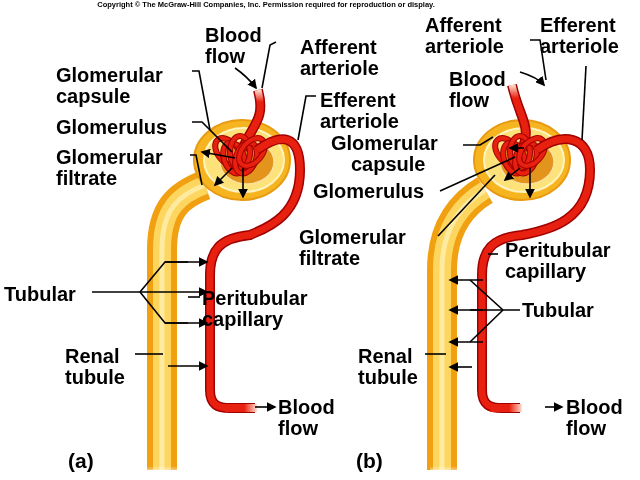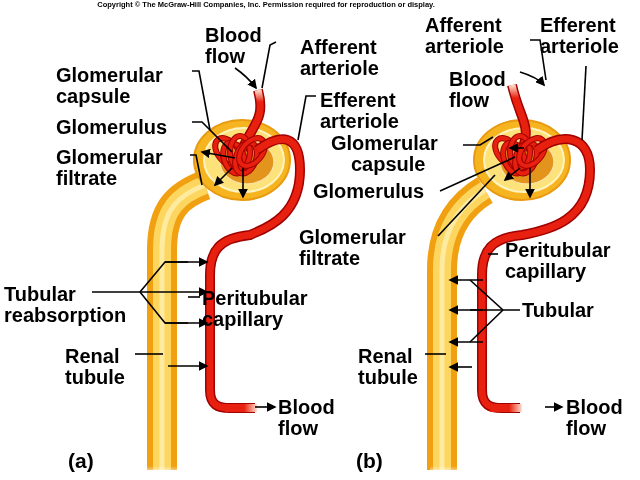--- a/index.html
+++ b/index.html
@@ -159,21 +159,20 @@
     </div>
   <div class="lbl" style="left:56px;top:117px">
       <div>Glomerulus</div>
     </div>
   <div class="lbl" style="left:56px;top:147px">
       <div>Glomerular</div>
       <div>filtrate</div>
     </div>
   <div class="lbl" style="left:4px;top:284px">
       <div>Tubular</div>
-      <div>reabsorption</div>
     </div>
   <div class="lbl" style="left:202px;top:288px">
       <div>Peritubular</div>
       <div>capillary</div>
     </div>
   <div class="lbl" style="left:65px;top:346px">
       <div>Renal</div>
       <div>tubule</div>
     </div>
   <div class="lbl" style="left:278px;top:397px">

